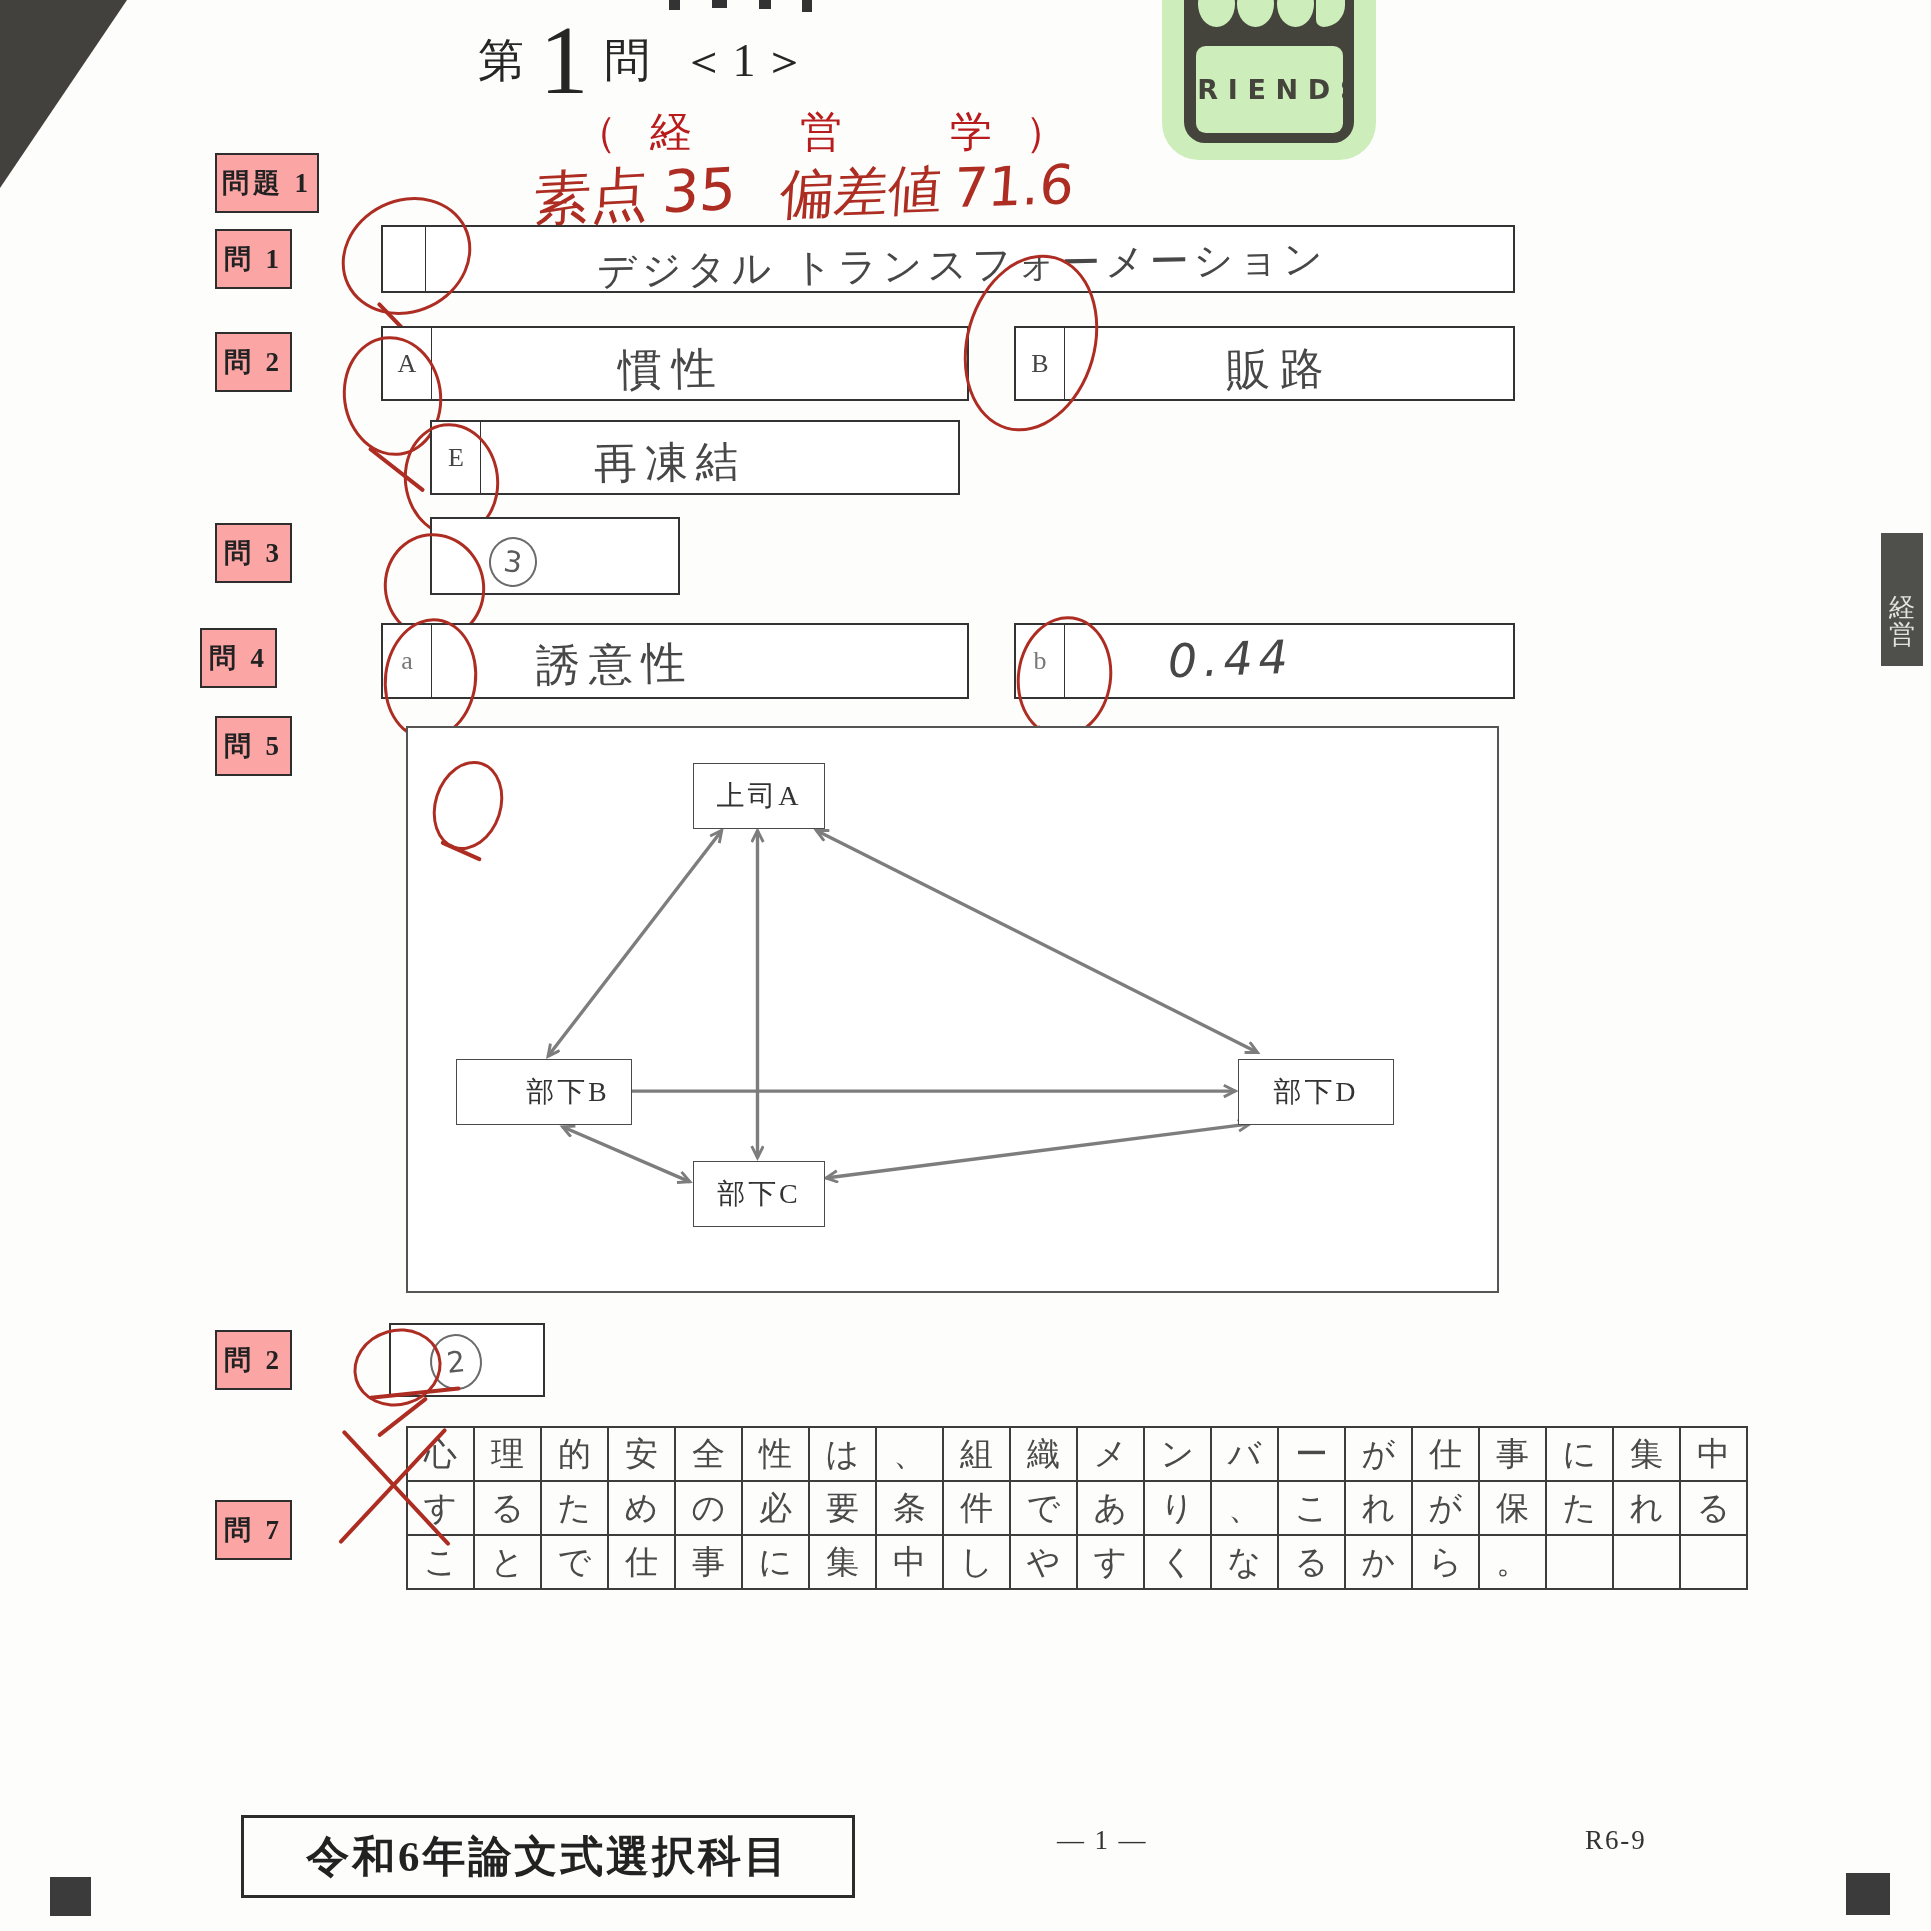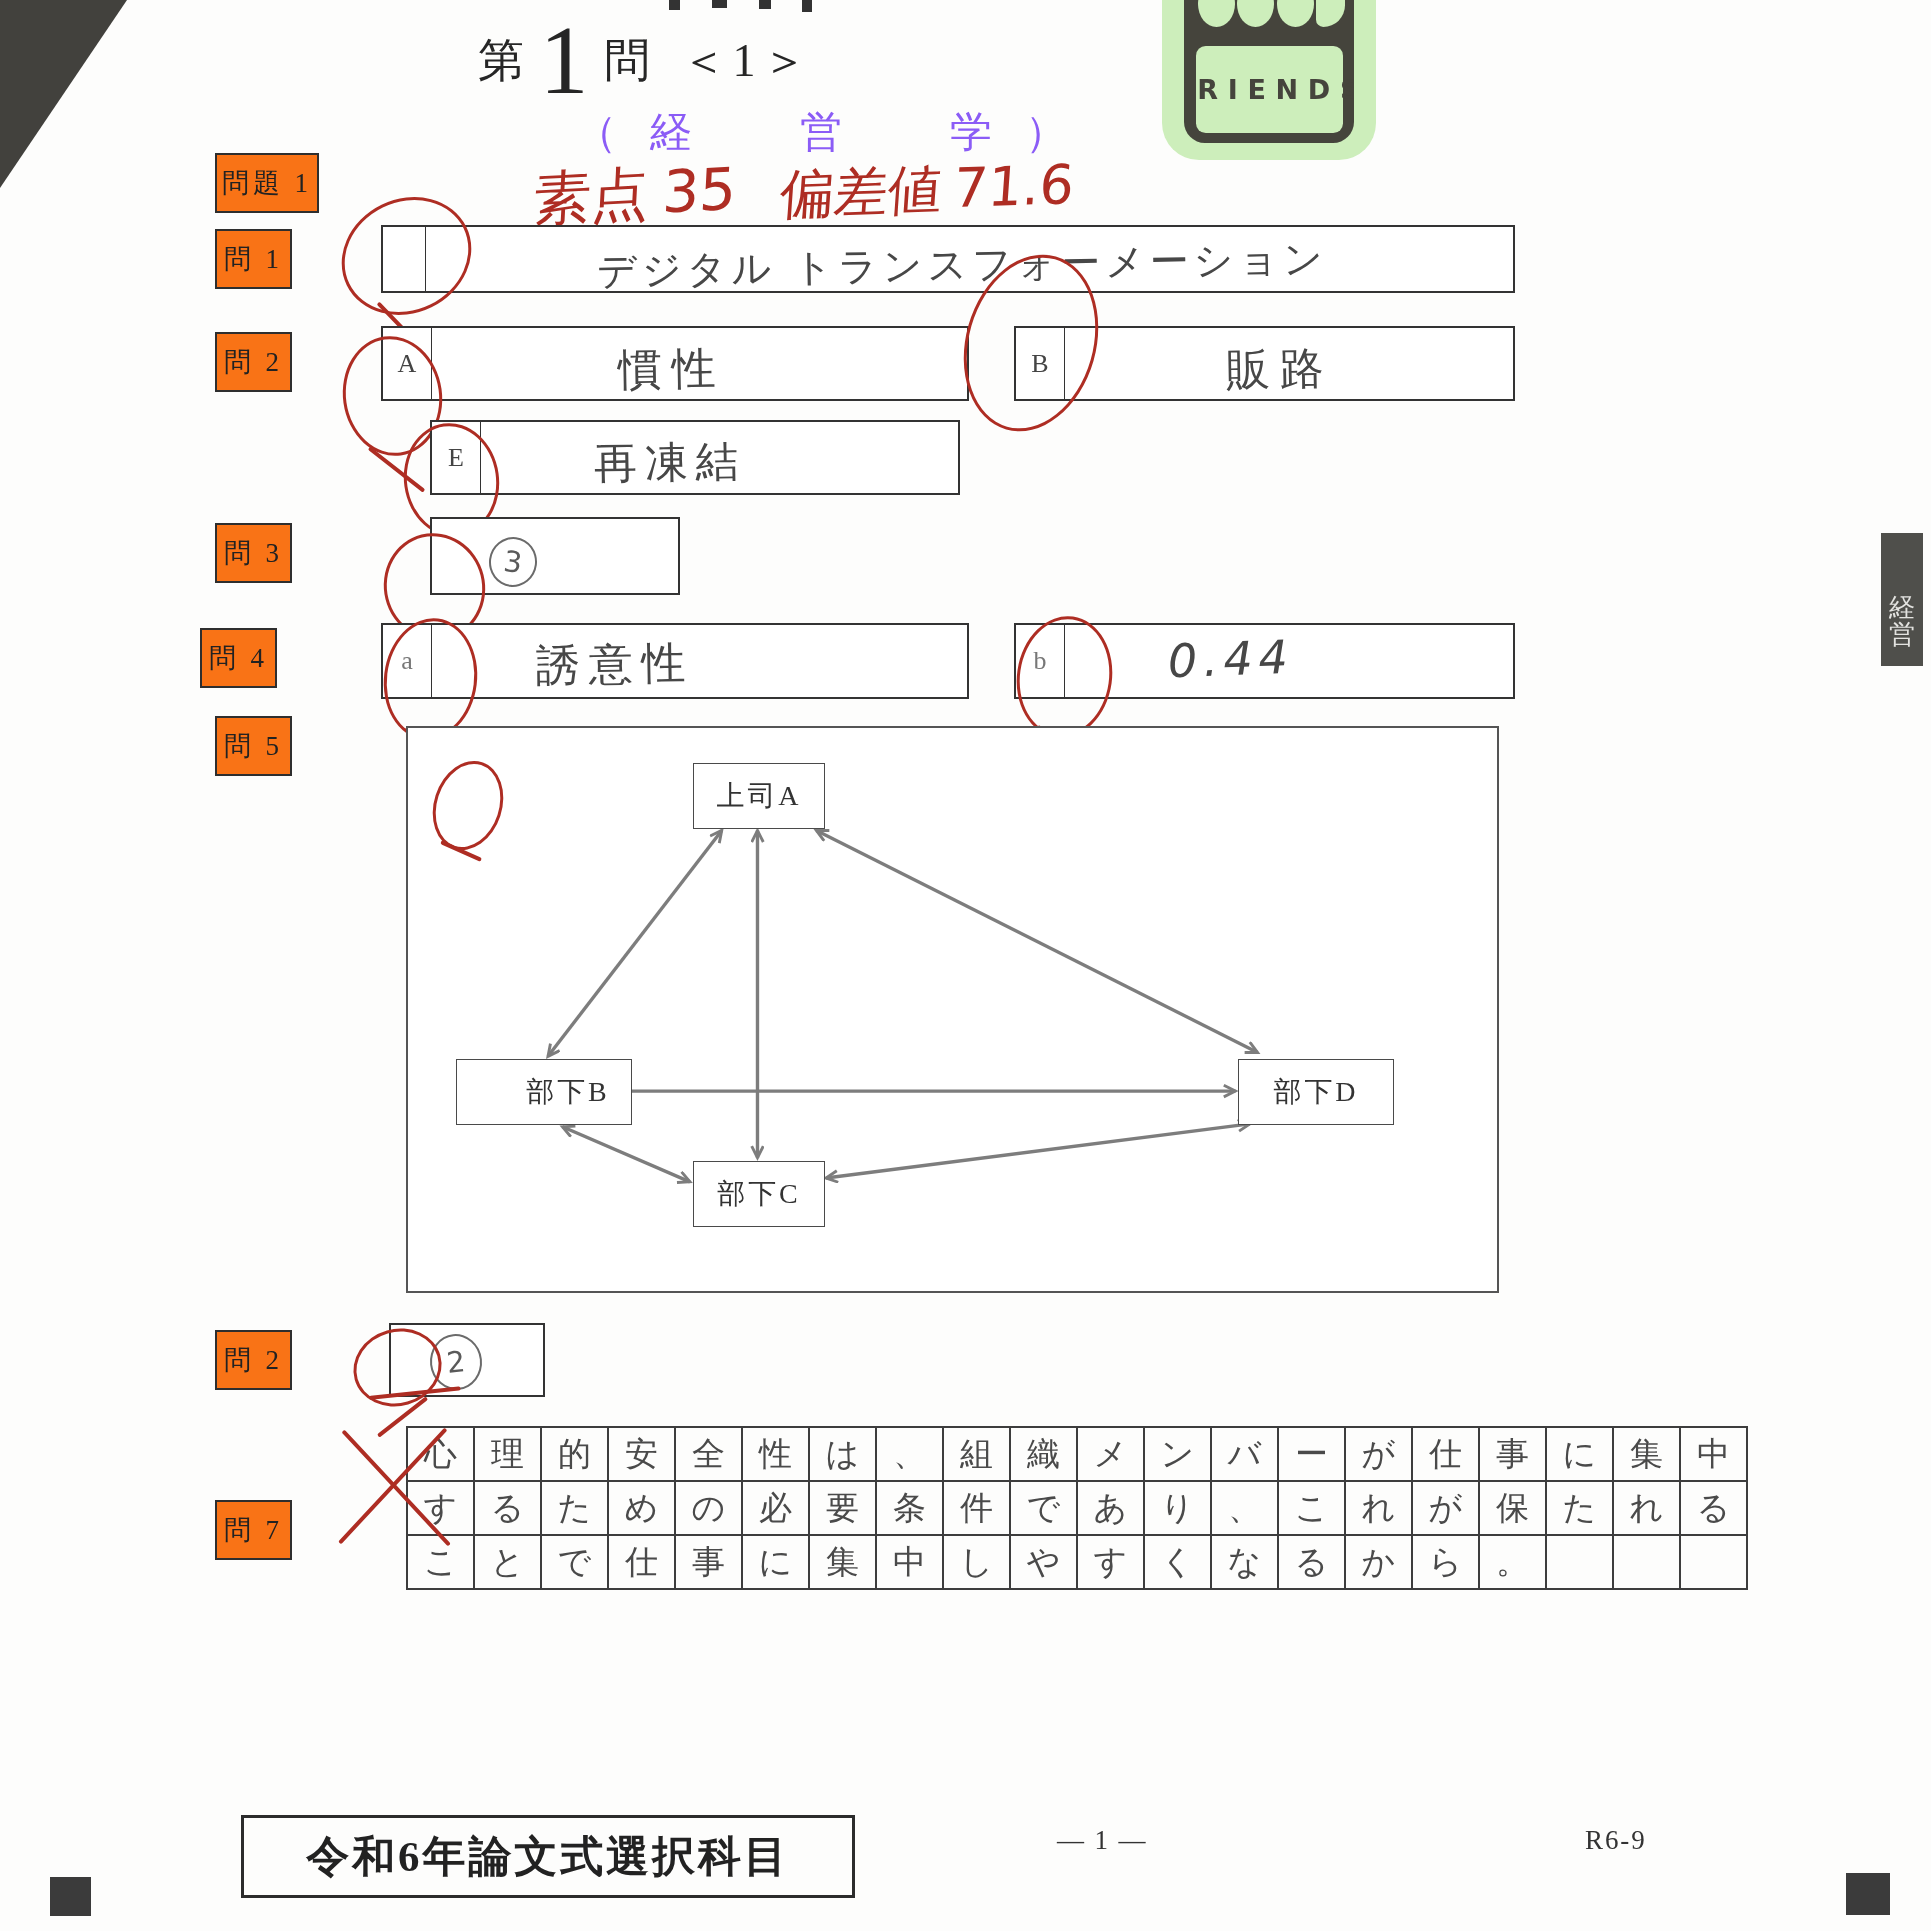--- a/index.html
+++ b/index.html
@@ -1,40 +1,40 @@
 <!DOCTYPE html>
 <html><head>
 <meta charset="utf-8">
 <style>
   html,body{margin:0;padding:0;background:#e8e8e8;}
   .page{position:relative;width:1931px;height:1931px;background:#fdfdfc;overflow:hidden;
         font-family:"Liberation Serif", serif;color:#2b2b2b;}
   .abs{position:absolute;}
 
   
-  .labelbox{border:2.9px solid #2e2e2e;background:#f97316;display:flex;align-items:center;justify-content:center;
-            font-size:27px;letter-spacing:3.9px;color:#222;}
+  .labelbox{border:2.9px solid #2e2e2e;background:#fca5a5;display:flex;align-items:center;justify-content:center;
+            font-size:27px;letter-spacing:3.9px;color:#222;font-weight:bold;}
   .abox{border:2.9px solid #333;background:#fff;}
   .keycell{position:absolute;left:0;top:0;bottom:0;border-right:1.9px solid #333;display:flex;
            align-items:center;justify-content:center;font-size:26px;color:#444;}
 
   
   .hand{font-family:"DejaVu Sans", sans-serif;color:#474747;white-space:nowrap;}
   .circled{border:2.9px solid #6b6b6b;border-radius:50%;display:flex;align-items:center;justify-content:center;
            font-family:"DejaVu Sans", sans-serif;color:#5a5a5a;}
 
   
   .red-ink{color:#ae2d23;font-family:"DejaVu Sans", sans-serif;white-space:nowrap;}
   .rmark{border:3.9px solid #ae2d23;border-radius:50%;background:transparent;}
   .rline{background:#ae2d23;height:3.9px;border-radius:2.9px;transform-origin:left center;}
 
   
   .title-row{display:flex;align-items:center;font-size:46px;letter-spacing:5.8px;color:#262626;}
   .title-big{font-size:98px;line-height:87px;font-family:"Liberation Serif", serif;margin:0 9.7px;}
-  .subtitle{font-size:42px;letter-spacing:33px;color:#8b5cf6;text-align:center;}
+  .subtitle{font-size:42px;letter-spacing:33px;color:#b91c1c;text-align:center;}
 
   
   .logo-bg{background:#cdeebb;border-radius:0 0 37px 37px;}
   .logo-dark{background:#45443c;border-radius:0 0 21px 21px;overflow:hidden;}
   .logo-letter{position:absolute;background:#cdeebb;border-radius:50%;}
   .logo-panel{position:absolute;background:#cdeebb;border-radius:9.7px;display:flex;align-items:center;justify-content:center;}
   .logo-word{font-family:"DejaVu Sans", sans-serif;font-weight:bold;font-size:27px;letter-spacing:9.7px;color:#45443c;}
 
   
   .diagram{border:2.9px solid #555;background:#fff;}

